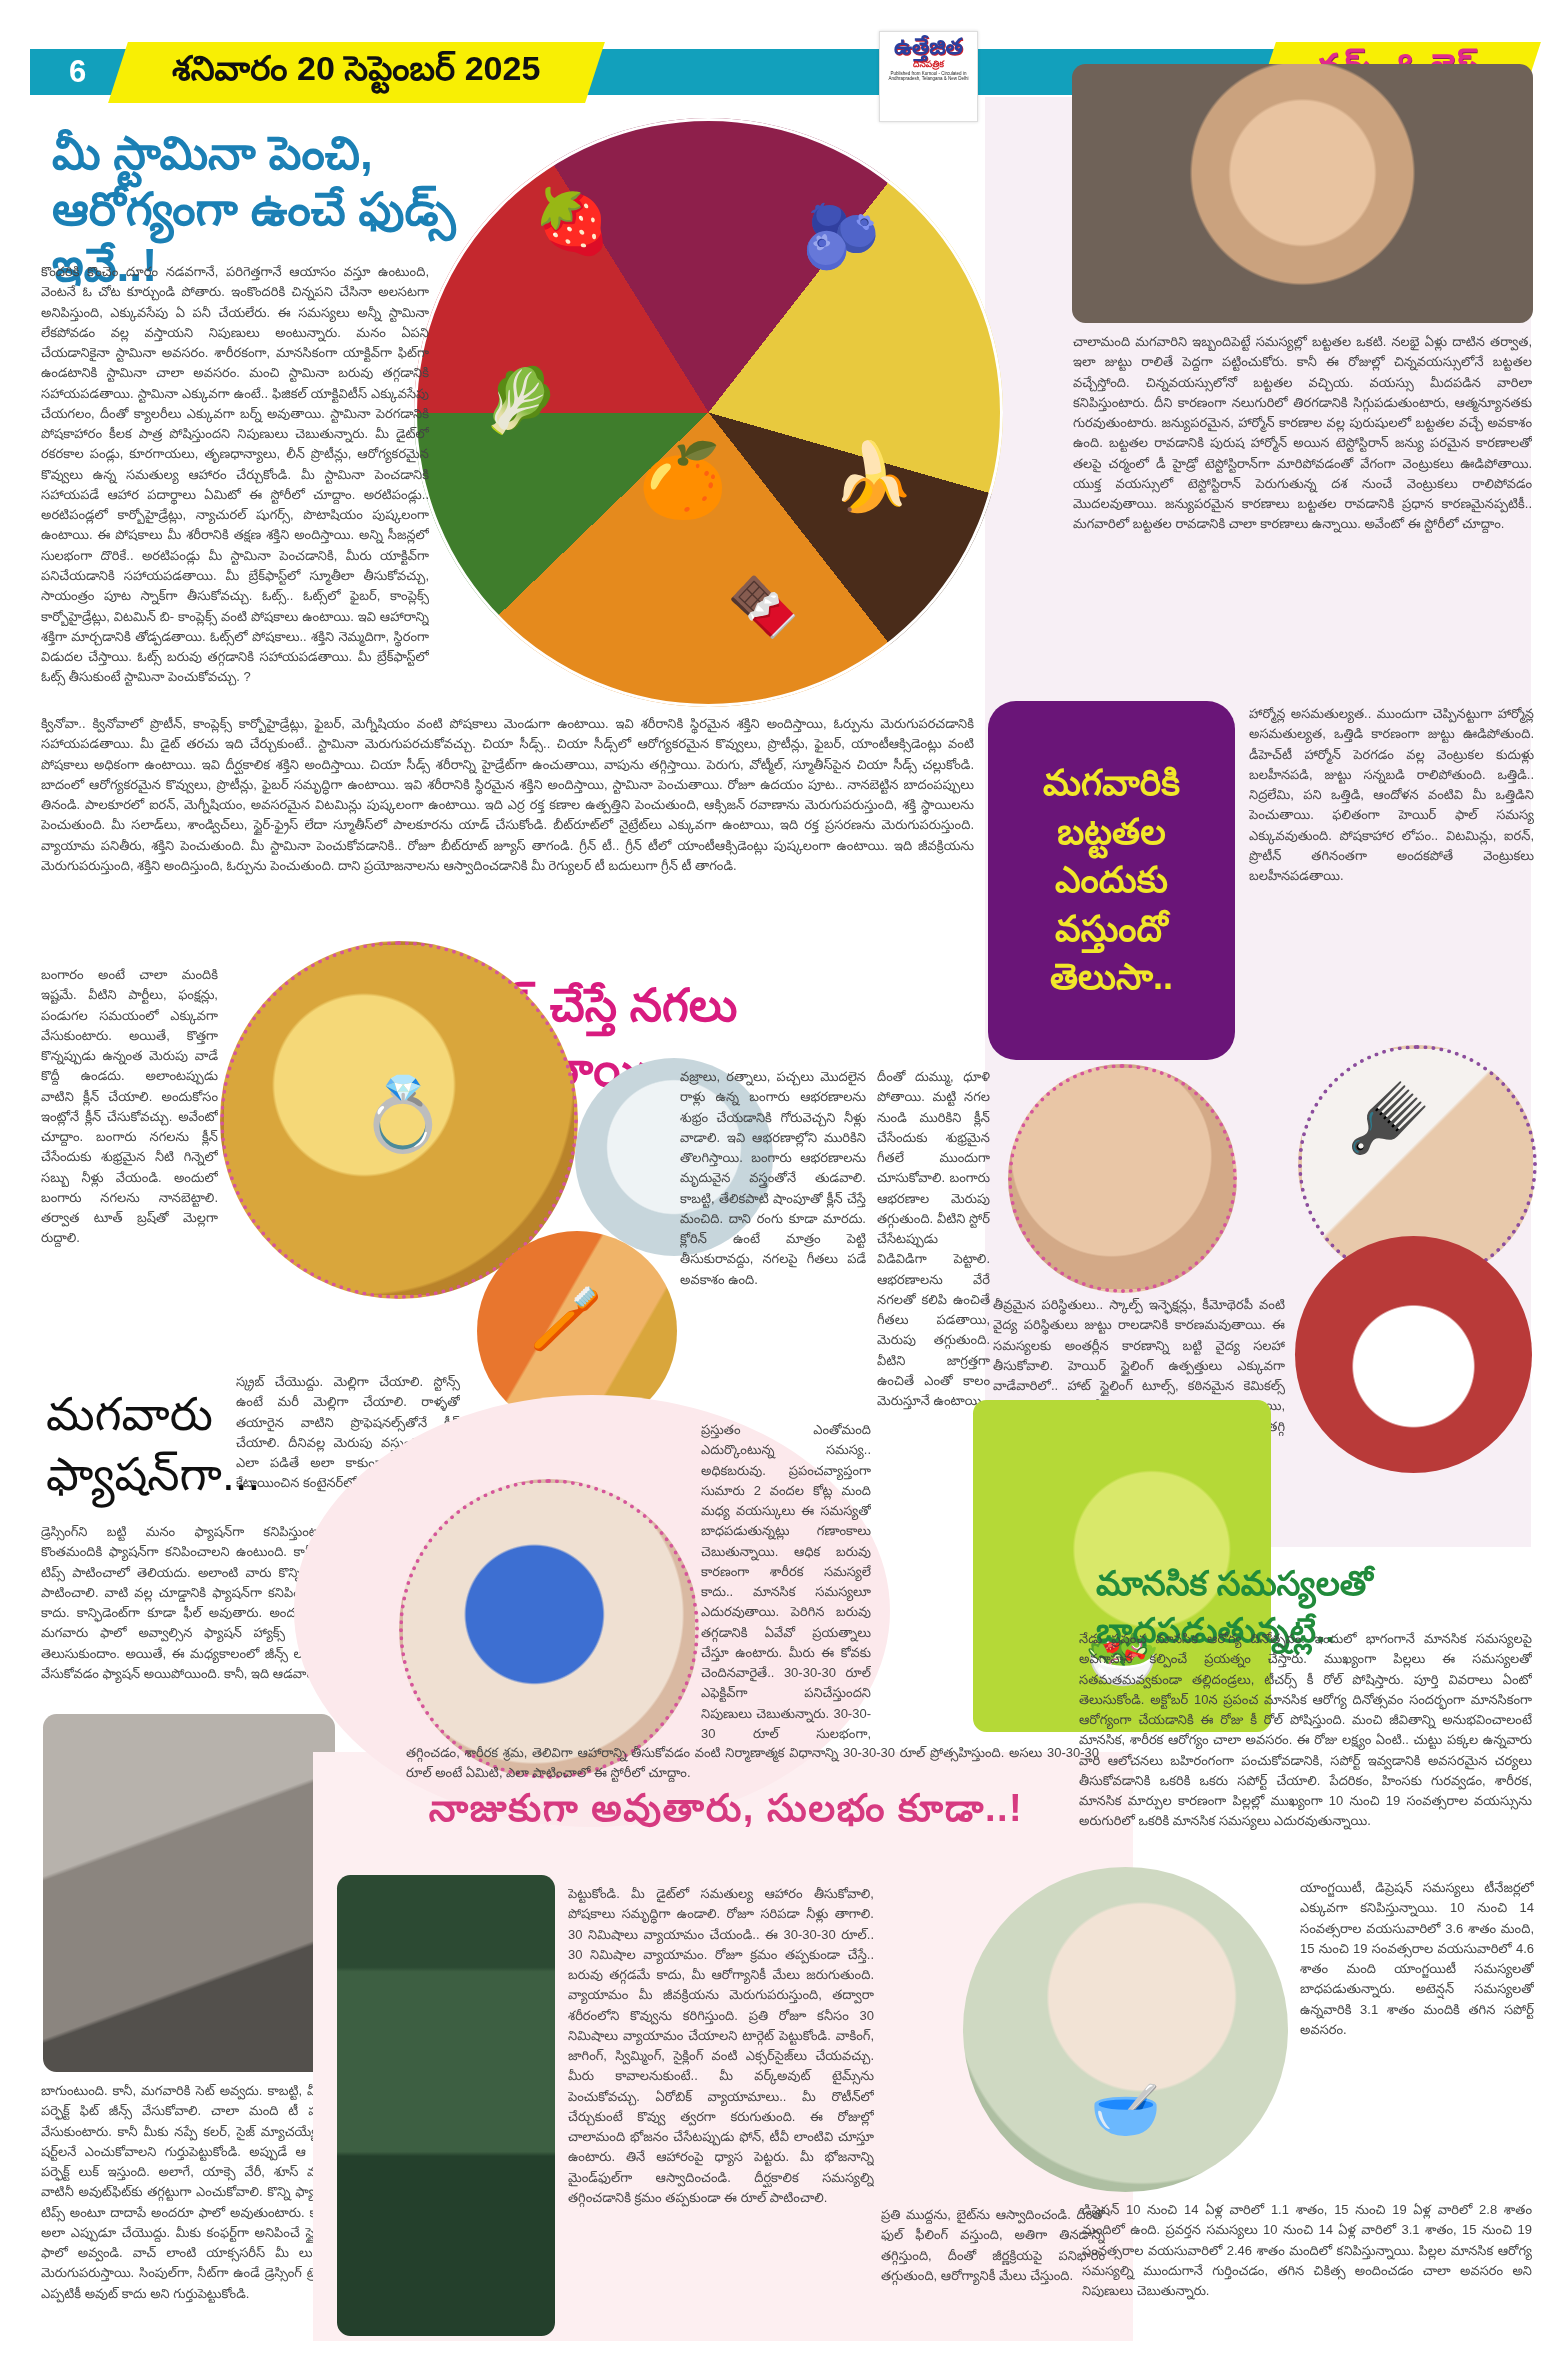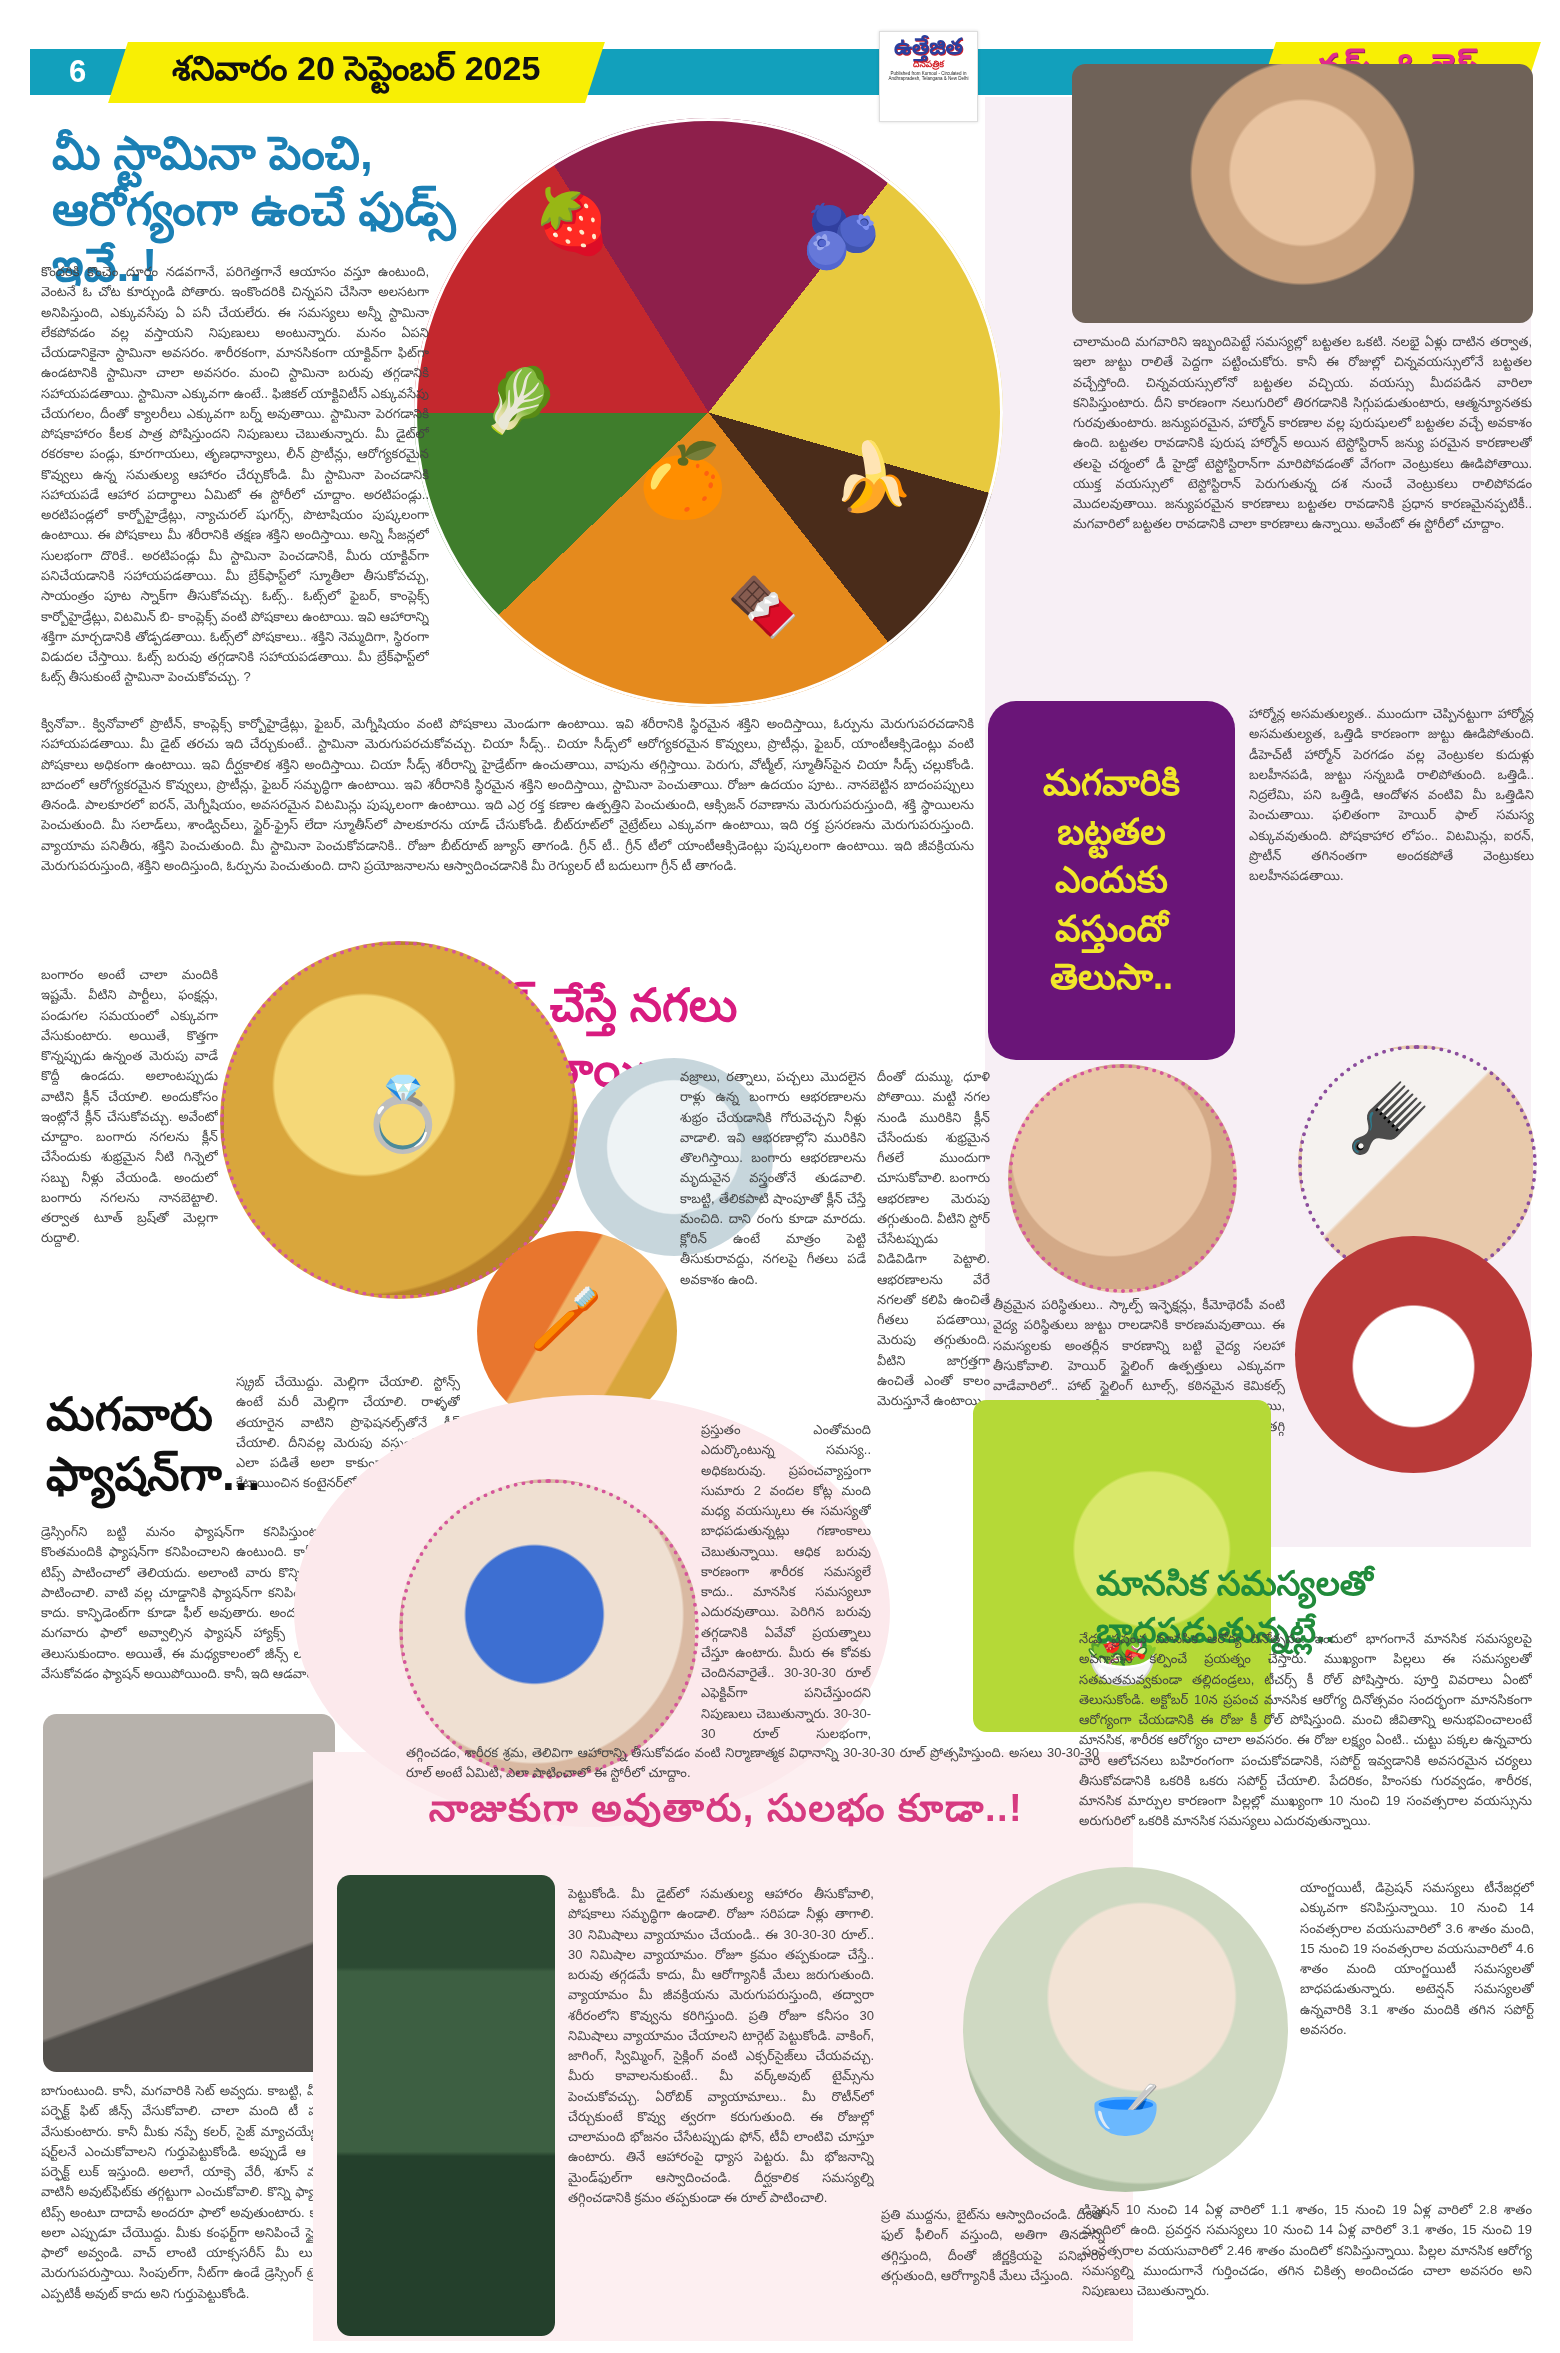--- a/index.html
+++ b/index.html
@@ -12,21 +12,21 @@
   .unskew{transform:skewX(18deg);}
   .date-text{font-weight:bold;font-size:34px;color:#111;}
   .worklife-text{font-weight:bold;font-size:37px;color:#e12a8c;text-shadow:0.7px 0.7px 0 #8d1b5a;}
   .pagenum{color:#fff;font-size:31px;font-weight:bold;}
   .logo-box{background:#fff;border:0.7px solid #ddd;text-align:center;padding:3px 4.5px;box-shadow:0 0 3px rgba(0,0,0,.15);}
   .logo-title{color:#2a3f9e;font-weight:bold;font-size:22.4px;text-shadow:0.7px 0.7px 0 #d32027;line-height:1.05;}
   .logo-sub{color:#d32027;font-weight:bold;font-size:9px;}
   .logo-tag{color:#222;font-size:4.5px;}
   .headline-blue{color:#1b80b5;font-weight:800;font-size:46px;line-height:1.22;}
   .headline-magenta{color:#d81b7f;font-weight:800;font-size:46px;}
-  .headline-black{color:#101010;font-weight:700;font-size:46px;line-height:1.3;}
+  .headline-black{color:#101010;font-weight:400;font-size:46px;line-height:1.3;}
   .headline-pink{color:#d63a80;font-weight:800;font-size:38px;letter-spacing:1.5px;text-align:center;}
   .headline-green{color:#218b3b;font-weight:800;font-size:34px;}
   .purple-box{background:#6a1578;border-radius:28px;display:flex;align-items:center;justify-content:center;text-align:center;}
   .purple-box-text{color:#f2e72a;font-weight:800;font-size:36px;line-height:1.35;padding:13.4px;}
   .photo{border-radius:13.4px;}
   .circle{border-radius:50%;}
   .dotted-pink{border:4.5px dotted #d6559a;}
   .dotted-purple{border:4.5px dotted #8c4d9e;}
   .right-bg{background:#f7eff5;}
   .pink-rect{background:#fdeff1;}

